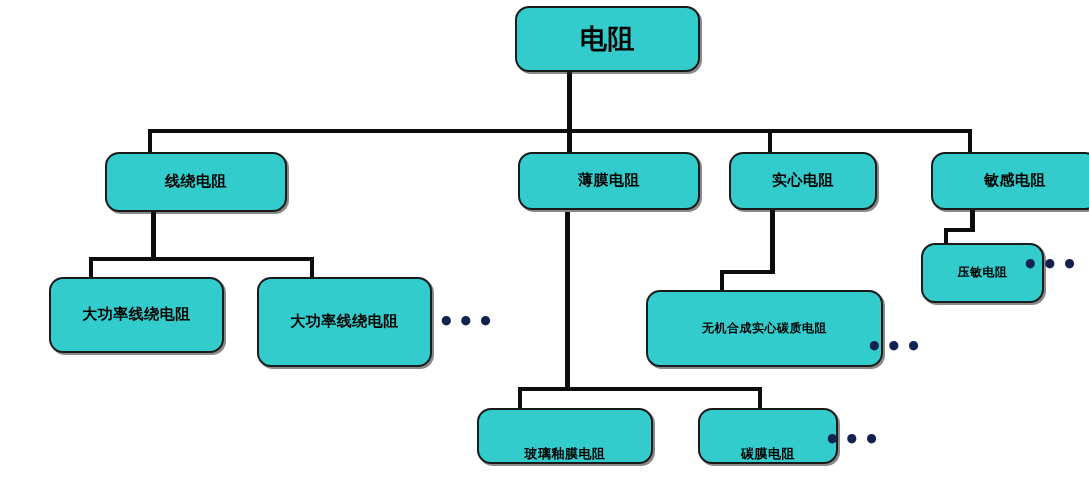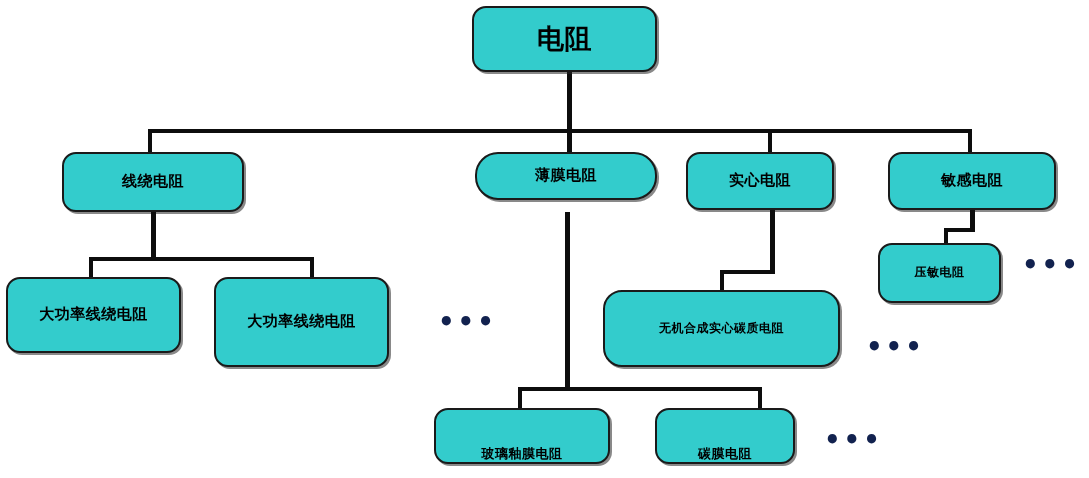--- a/index.html
+++ b/index.html
@@ -26,20 +26,21 @@
     display: flex;
     align-items: center;
     justify-content: center;
     color: #000000;
     font-weight: bold;
     text-align: center;
     line-height: 1.15;
     letter-spacing: 0.5px;
     box-shadow: 2px 2px 0px rgba(40,40,40,0.55);
     font-family: "DejaVu Sans", "Liberation Sans", sans-serif;
+    margin-left: 43px;
   }
   .node.lvl1 { font-size: 27px; }
   .node.lvl2 { font-size: 15px; }
   .node.lvl3 { font-size: 15px; }
   .node.lvl3small { font-size: 13px; align-items: flex-end; }
   .node.lvl3tiny { font-size: 12px; }
 
   .conn {
     position: absolute;
     background: #0d0d0d;
@@ -78,21 +79,21 @@
   <div class="conn" style="left:968px; top:129px; width:4px; height:25px;"></div>
 
   <div class="node lvl1" style="left:472px; top:6px; width:185px; height:66px;">
     <span>电阻</span>
   </div>
 
   <div class="node lvl2" style="left:62px; top:152px; width:182px; height:60px;">
     <span>线绕电阻</span>
   </div>
 
-  <div class="node lvl2" style="left:475px; top:152px; width:182px; height:48px;border-radius:23px;">
+  <div class="node lvl2" style="left:475px; top:152px; width:182px; height:58px;">
     <span>薄膜电阻</span>
   </div>
 
   <div class="node lvl2" style="left:686px; top:152px; width:148px; height:58px;">
     <span>实心电阻</span>
   </div>
 
   <div class="node lvl2" style="left:888px; top:152px; width:168px; height:58px;">
     <span>敏感电阻</span>
   </div>
@@ -124,21 +125,21 @@
   <div class="node lvl3small" style="left:655px; top:408px; width:140px; height:56px;">
     <span>碳膜电阻</span>
   </div>
 
   <div class="ellipsis" style="left:824px; top:427px;">•••</div>
 
   <div class="conn" style="left:770px; top:210px; width:5px; height:64px;"></div>
   <div class="conn" style="left:720px; top:270px; width:55px; height:4px;"></div>
   <div class="conn" style="left:720px; top:270px; width:4px; height:22px;"></div>
 
-  <div class="node lvl3tiny" style="left:603px; top:290px; width:237px; height:77px;border-radius:19px;">
+  <div class="node lvl3tiny" style="left:603px; top:290px; width:237px; height:77px;">
     <span>无机合成实心碳质电阻</span>
   </div>
 
   <div class="ellipsis" style="left:866px; top:334px;">•••</div>
 
   <div class="conn" style="left:970px; top:210px; width:5px; height:22px;"></div>
   <div class="conn" style="left:944px; top:228px; width:31px; height:4px;"></div>
   <div class="conn" style="left:944px; top:228px; width:4px; height:17px;"></div>
 
   <div class="node lvl3tiny" style="left:878px; top:243px; width:123px; height:60px;">

